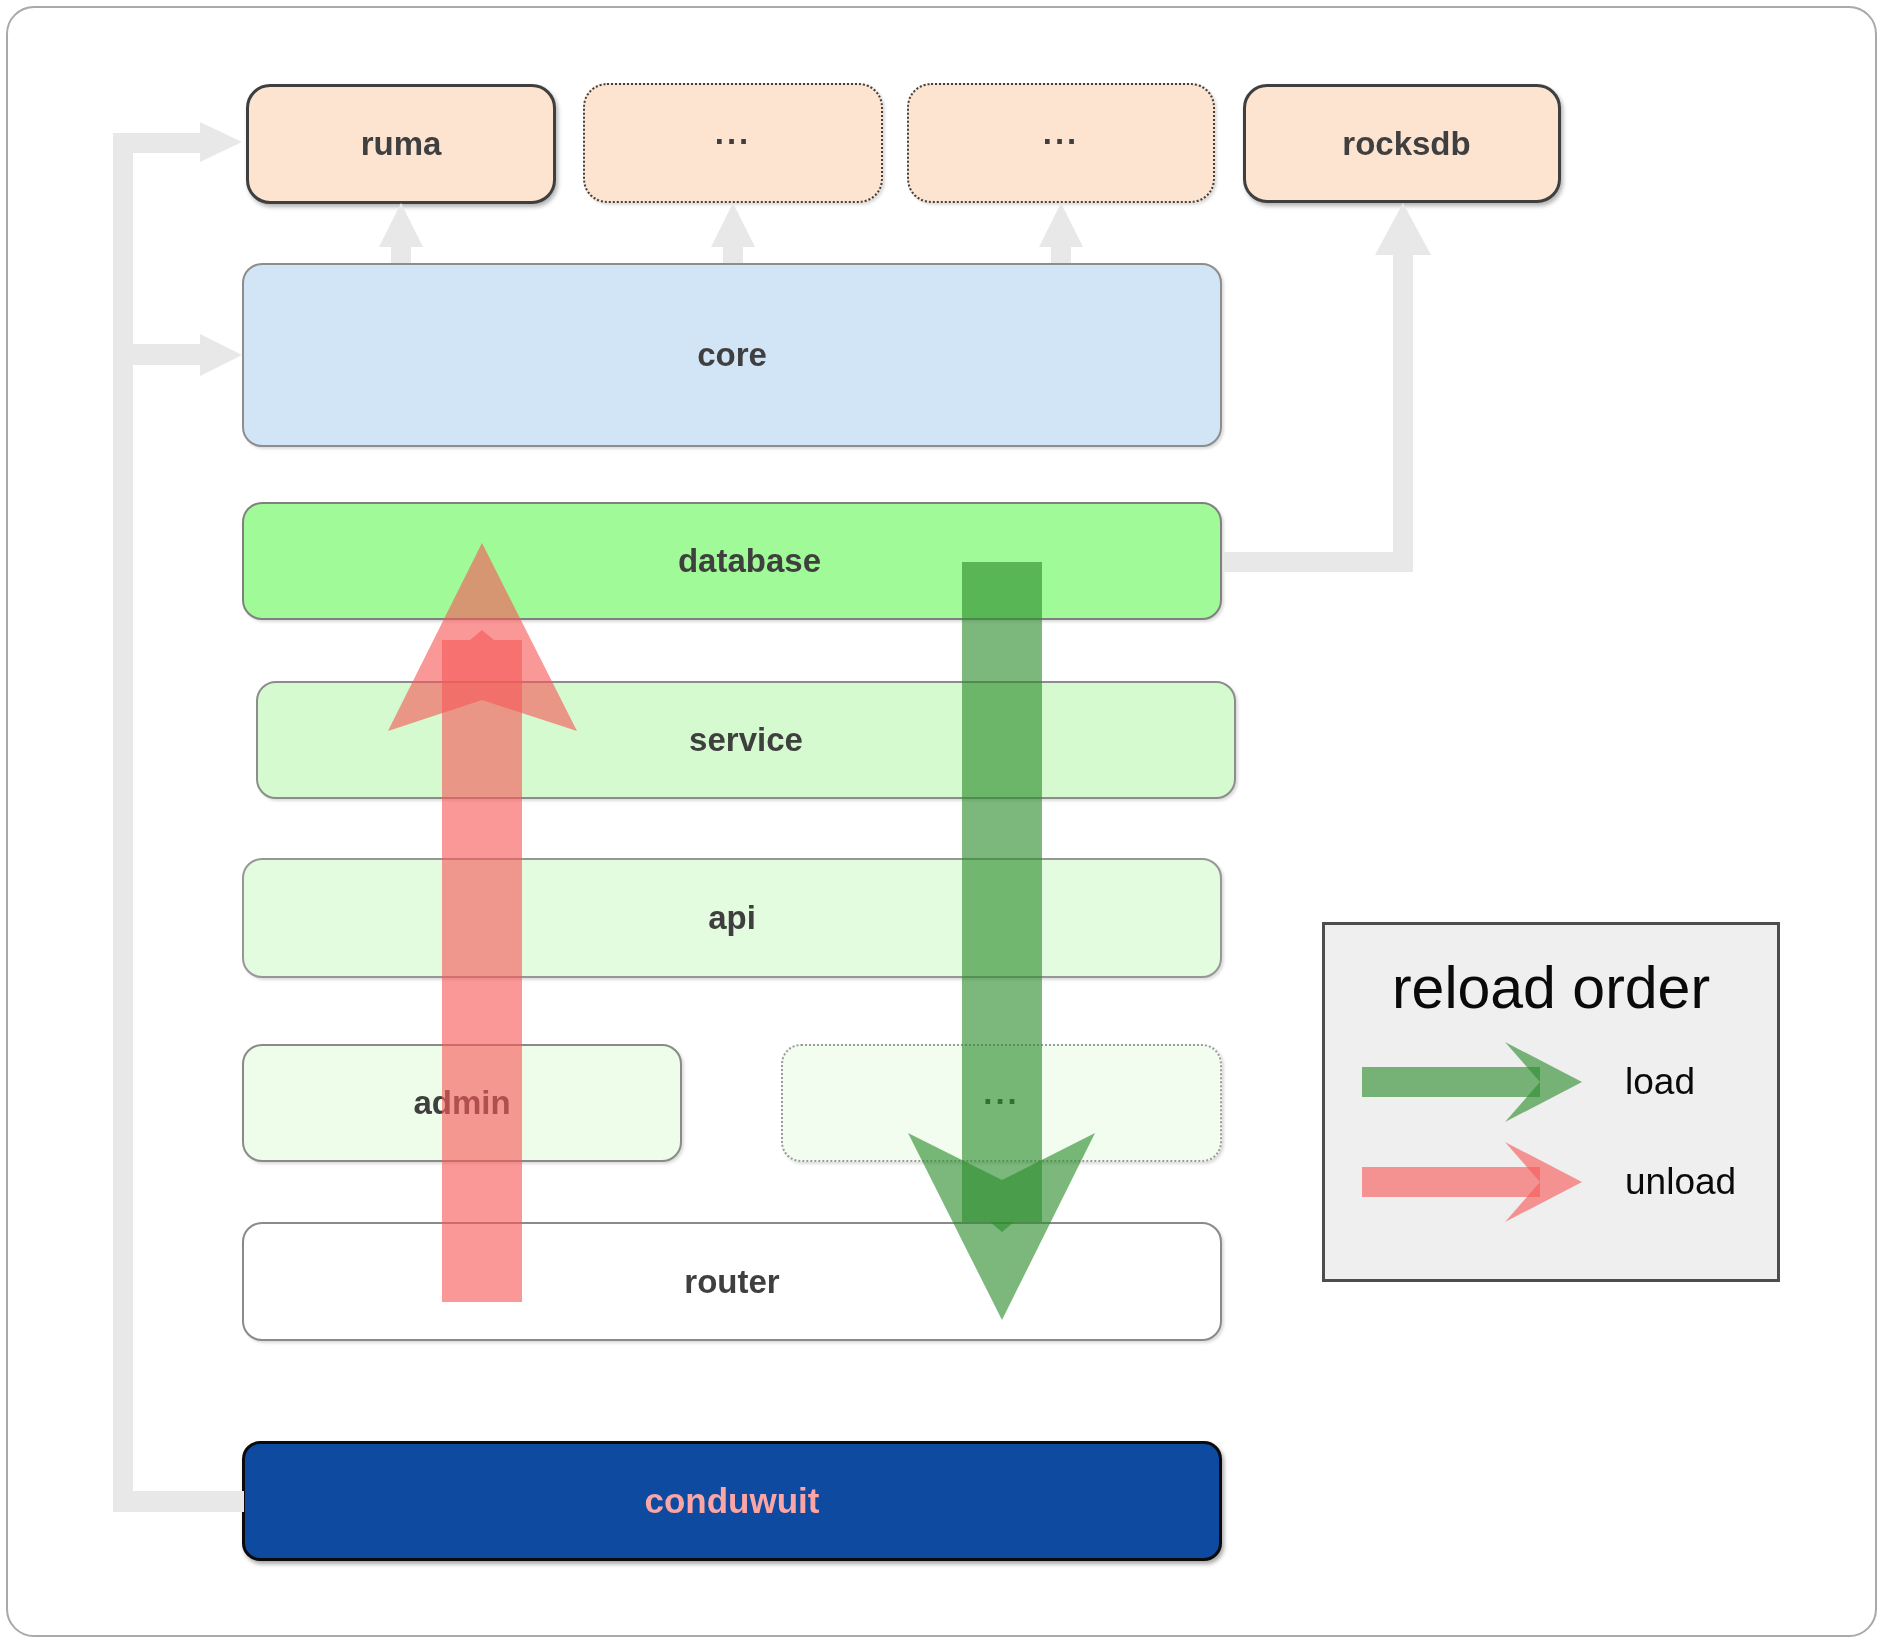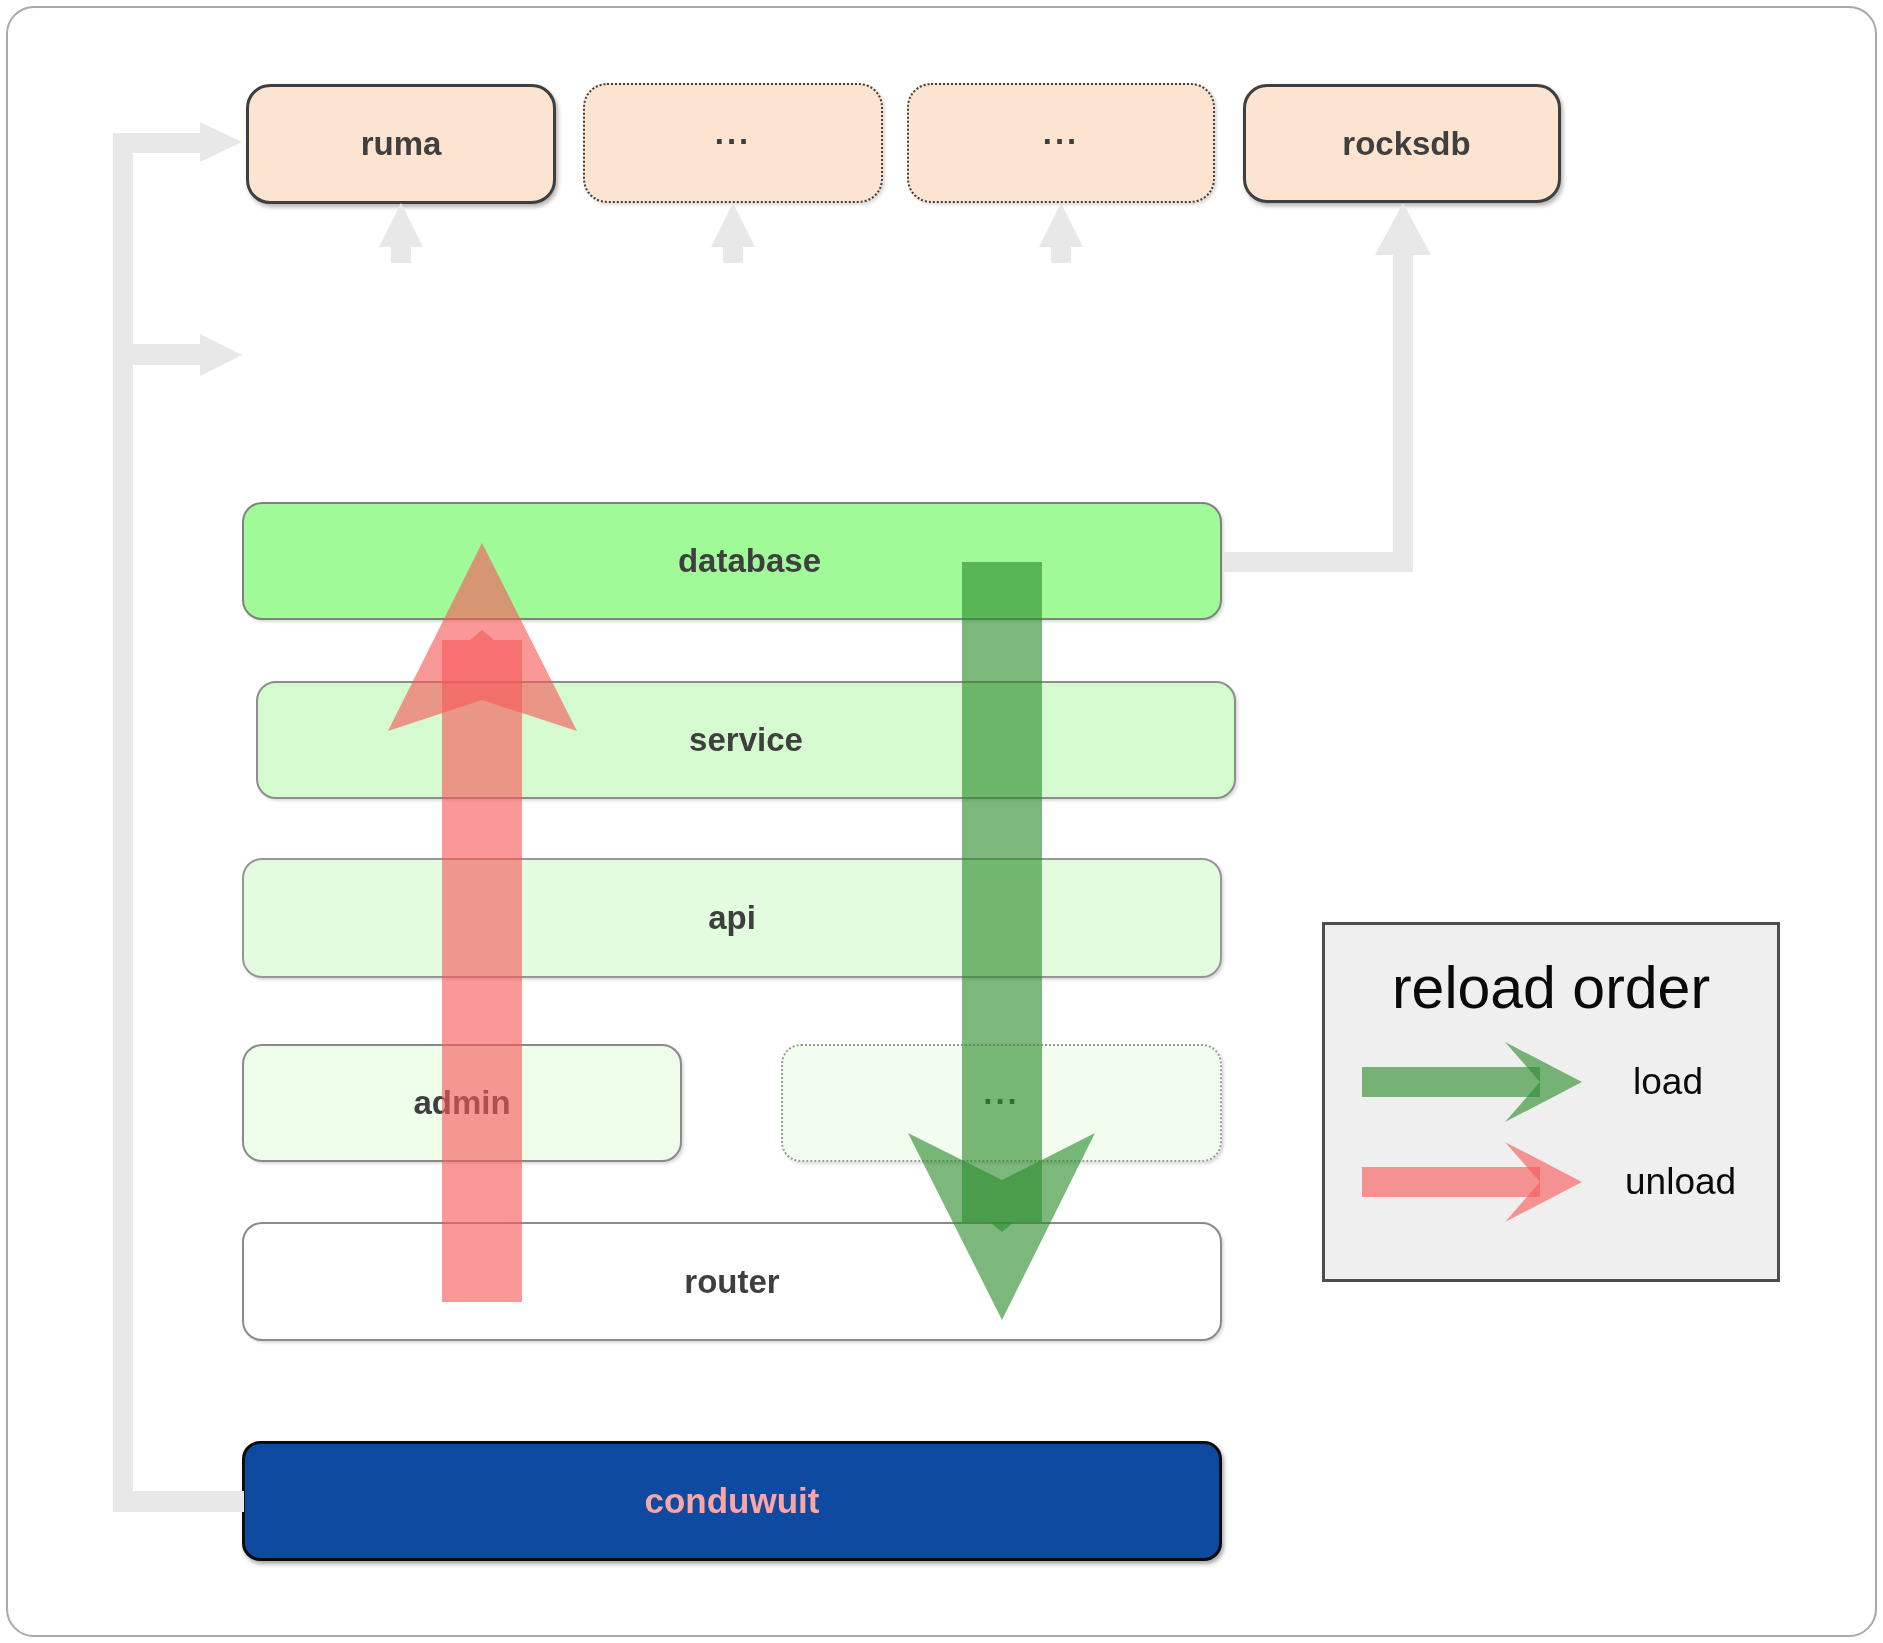--- a/index.html
+++ b/index.html
@@ -44,21 +44,21 @@
     border:3px solid #4d4d4d;z-index:1;
   }
   #legend-title{
     position:absolute;left:1322px;top:958px;width:458px;height:60px;
     text-align:center;font-size:59px;line-height:60px;color:#0a0a0a;z-index:2;
   }
   .legend-item-label{
     position:absolute;left:1625px;height:54px;line-height:54px;
     font-size:37px;color:#0a0a0a;z-index:2;
   }
-  #legend-load-label{top:1055px;margin-left:8px;}
+  #legend-load-label{top:1055px;}
   #legend-unload-label{top:1155px;}
   
   #overlay{position:absolute;left:0;top:0;z-index:5;pointer-events:none;}
   .c-gray{fill:var(--connector-gray,#e8e8e8);}
   .a-green{fill:var(--load-green,#2c8c2c);fill-opacity:.62;}
   .a-red{fill:var(--unload-red,#f75858);fill-opacity:.62;}
 </style>
 </head>
 <body>
 
@@ -71,20 +71,23 @@
   <div class="box ellipsis" id="b-dots1">
     <span><span>...</span></span>
   </div>
   <div class="box ellipsis" id="b-dots2">
     <span><span>...</span></span>
   </div>
   <div class="box" id="b-rocksdb">
     <span>rocksdb</span>
   </div>
 
+  <div class="box" id="b-core">
+    <span>core</span>
+  </div>
   <div class="box" id="b-database">
     <span>database</span>
   </div>
   <div class="box" id="b-service">
     <span>service</span>
   </div>
   <div class="box" id="b-api">
     <span>api</span>
   </div>
   <div class="box" id="b-admin">

